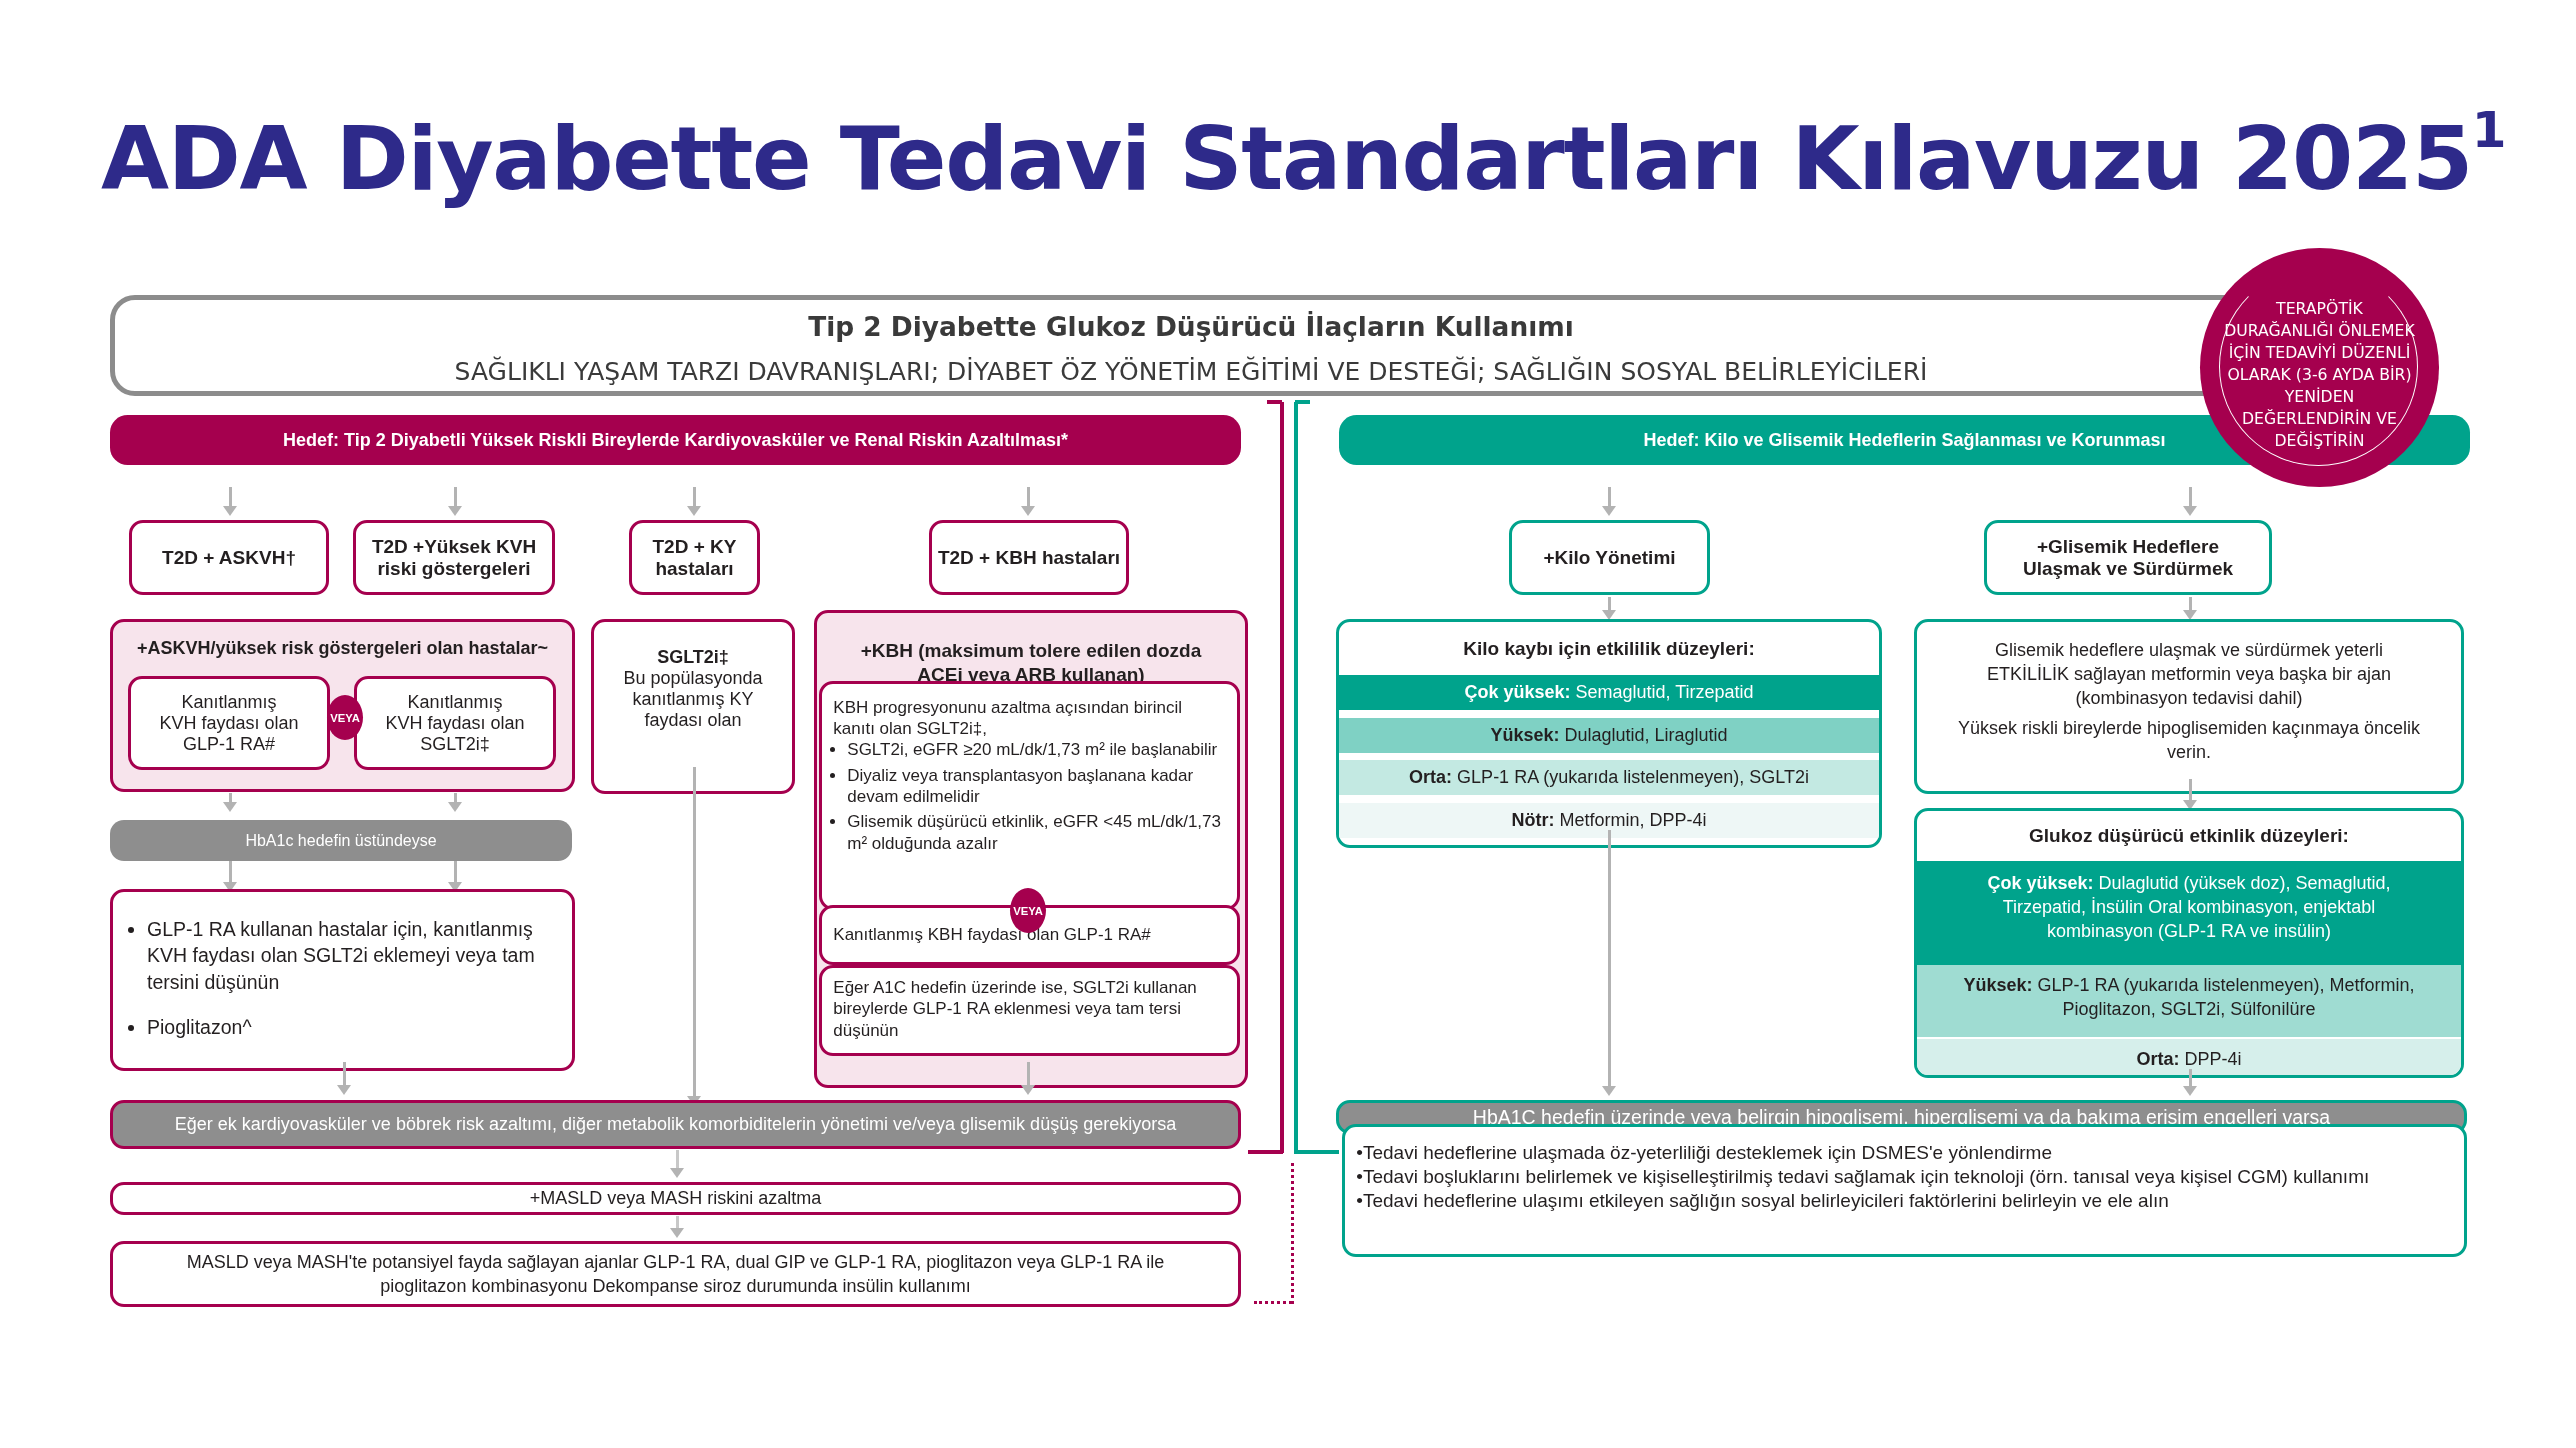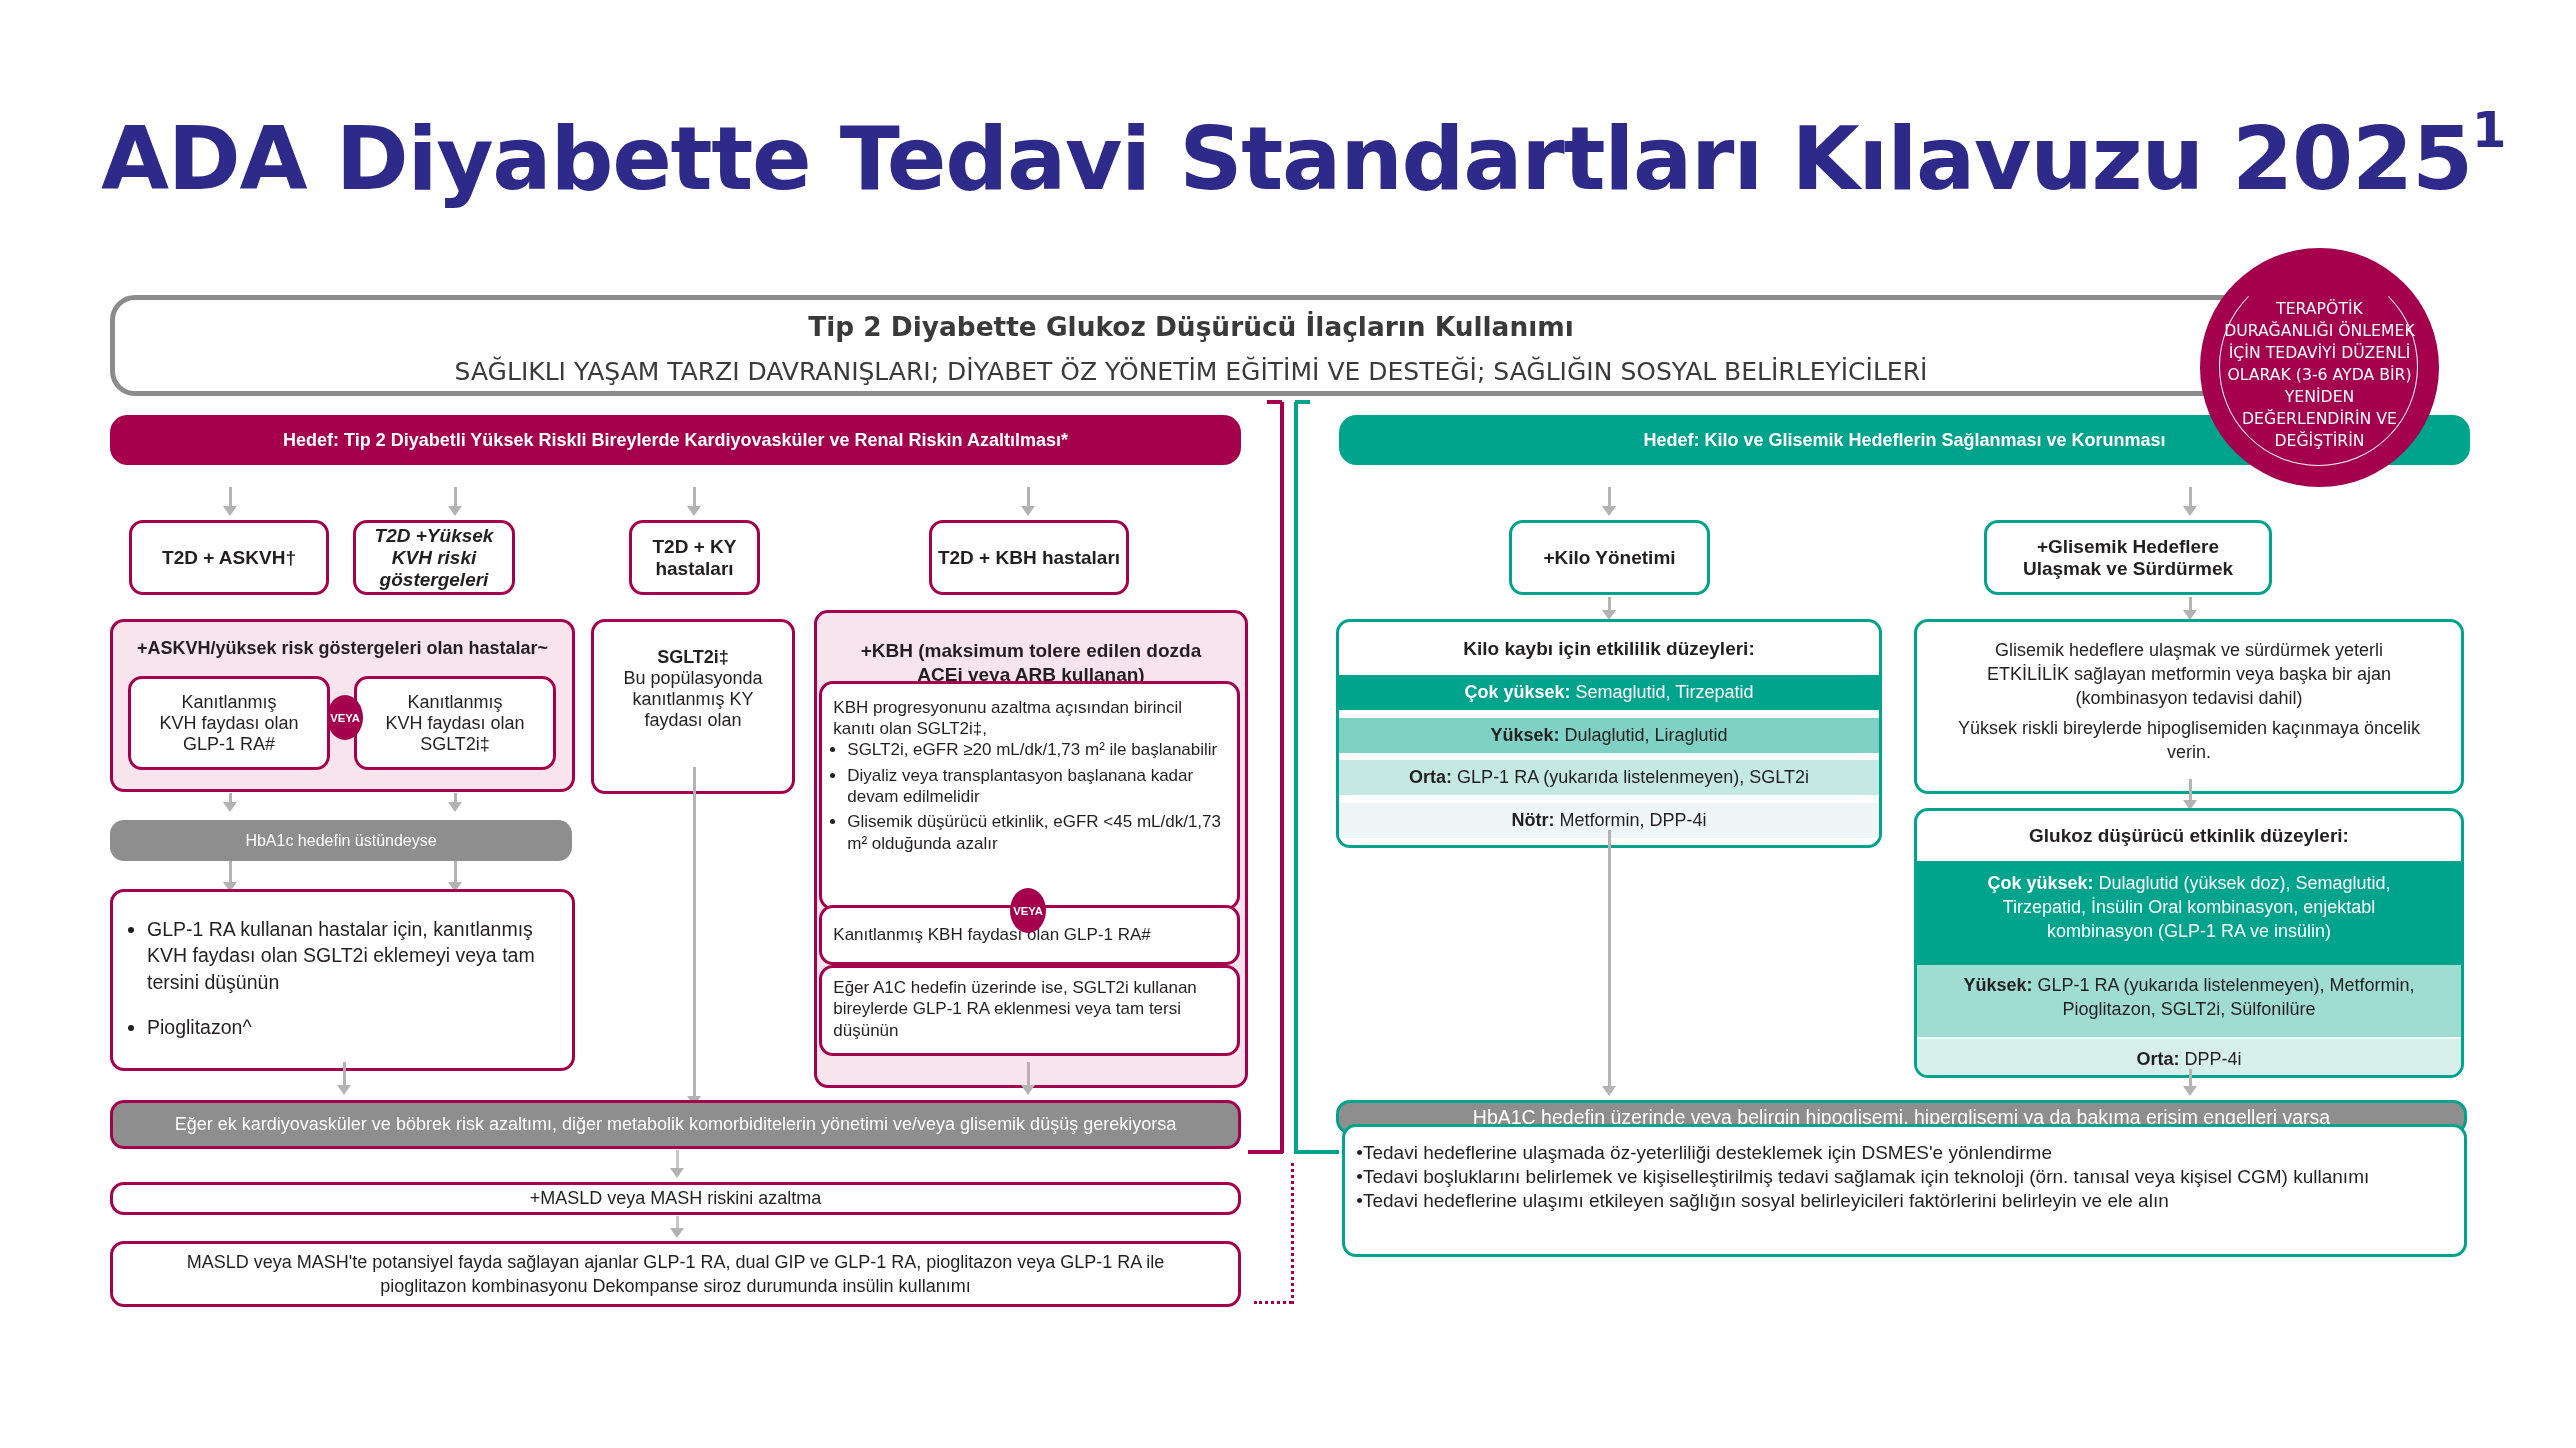--- a/index.html
+++ b/index.html
@@ -58,21 +58,21 @@
 <div class="abs" style="left:1254px;top:1301px;width:38px;height:0;border-top:3.1px dotted #a5004e;"></div>
 
 <div class="abs hdr hdr-m">Hedef: Tip 2 Diyabetli Yüksek Riskli Bireylerde Kardiyovasküler ve Renal Riskin Azaltılması*</div>
 
 <div class="abs arr" style="left:229px;top:487px;height:26.4px;"></div>
 <div class="abs arr" style="left:454px;top:487px;height:26.4px;"></div>
 <div class="abs arr" style="left:693px;top:487px;height:26.4px;"></div>
 <div class="abs arr" style="left:1027px;top:487px;height:26.4px;"></div>
 
 <div class="abs box b" style="left:129px;top:520px;width:200px;height:75px;">T2D + ASKVH†</div>
-<div class="abs box b" style="left:353px;top:520px;width:162px;height:75px;font-style:italic;">T2D  +Yüksek KVH riski göstergeleri</div>
+<div class="abs box b" style="left:353px;top:520px;width:202px;height:75px;">T2D  +Yüksek KVH riski göstergeleri</div>
 <div class="abs box b" style="left:629px;top:520px;width:131px;height:75px;">T2D + KY hastaları</div>
 <div class="abs box b" style="left:929px;top:520px;width:200px;height:75px;">T2D + KBH hastaları</div>
 
 <div class="abs box pink" style="left:110px;top:619px;width:465px;height:173px;justify-content:flex-start;">
   <div class="b" style="margin-top:16.3px;font-size:18px;">+ASKVH/yüksek risk göstergeleri olan hastalar~</div>
 </div>
 <div class="abs box" style="left:128px;top:676px;width:202px;height:94px;font-size:18px;">
   <div>Kanıtlanmış</div>
   <div>KVH faydası olan</div>
   <div>GLP-1 RA#</div>

